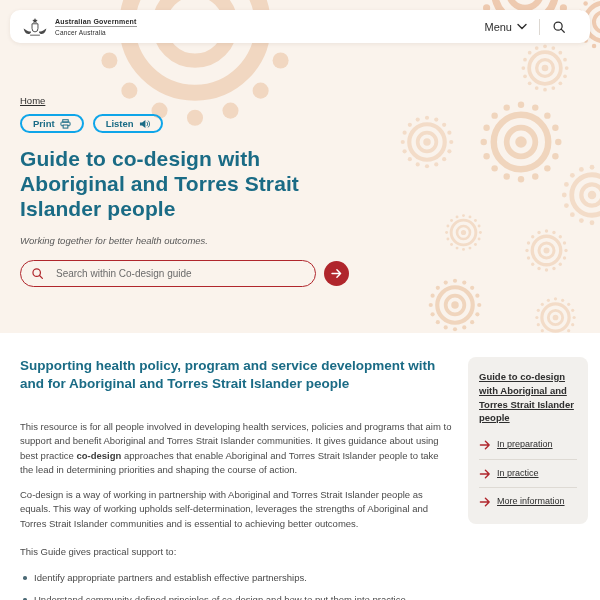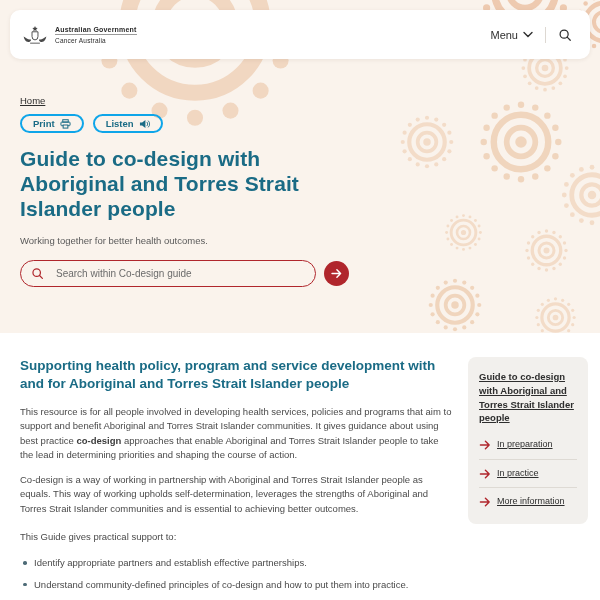--- a/index.html
+++ b/index.html
@@ -5,23 +5,23 @@
   * { margin:0; padding:0; box-sizing:border-box; }
   html,body { background:#fff; }
   body { font-family:"Liberation Sans", sans-serif; }
   .page { position:relative; width:600px; height:600px; overflow:hidden; background:#fff; }
 
   
   .hero { position:relative; width:600px; height:333px; background:#faf3ec; overflow:hidden; }
   .motif { position:absolute; z-index:0; pointer-events:none; }
 
   
-  .header-bar { position:absolute; z-index:5; left:10px; right:10px; top:10px; height:49px;
+  .header-bar { position:absolute; z-index:5; left:10px; right:10px; top:10px; height:33px;
     background:#fff; border-radius:10px; display:flex; align-items:center; justify-content:space-between;
-    padding:0 18px 0 12px; box-shadow:0 1px 4px rgba(60,40,20,.08);gap:28px; }
+    padding:0 24px 0 12px; box-shadow:0 1px 4px rgba(60,40,20,.08);gap:28px; }
   .logo-group { display:flex; align-items:center; gap:7px; }
   .crest { width:26px; height:21px; flex:0 0 auto; }
   .logo-text { display:flex; flex-direction:column; }
   .logo-line1 { font-size:7px; font-weight:bold; color:#2b2b2b; letter-spacing:.2px;
     border-bottom:1px solid #9a9a9a; padding-bottom:1.5px; }
   .logo-line2 { font-size:6.5px; color:#2b2b2b; padding-top:1.5px; letter-spacing:.2px; }
   .header-right { display:flex; align-items:center; height:100%; }
   .menu-btn { display:flex; align-items:center; gap:5px; font-size:11px; color:#2e2e2e; cursor:pointer;
     padding-right:12px; }
   .header-divider { width:1px; height:16px; background:#ddd8d2; }
@@ -33,36 +33,36 @@
 
   
   .action-row { position:absolute; z-index:2; left:20px; top:114px; display:flex; gap:9px; }
   .pill-btn { display:flex; align-items:center; gap:5px; height:19px; padding:0 11px;
     border:2px solid #0ea5e9; border-radius:10px; background:transparent;
     font-size:9.5px; font-weight:bold; color:#1a6b85; cursor:pointer; font-family:inherit; }
 
   
   .hero-title { position:absolute; z-index:2; left:20px; top:146px; width:300px;
     font-size:21px; line-height:1.2; font-weight:bold; color:#1a6b85; letter-spacing:.1px; }
-  .hero-subtitle { position:absolute; z-index:2; left:20px; top:235px; font-size:9.5px; color:#5a5a5a; }
+  .hero-subtitle { position:absolute; z-index:2; left:20px; top:235px; font-size:9.5px; color:#5a5a5a;font-style:italic; }
 
   
   .search-row { position:absolute; z-index:2; left:20px; top:260px; display:flex; align-items:center; gap:8px; }
   .search-pill { display:flex; align-items:center; width:296px; height:27px; background:transparent;
     border:1.3px solid #b0262c; border-radius:14px; padding:0 10px; }
   .search-pill input { border:none; outline:none; background:transparent; flex:1; font-size:10px;
     color:#3b3b3b; font-family:inherit; margin-left:12px; }
   .search-pill input::placeholder { color:#6b6b6b; }
   .search-submit { width:25px; height:25px; border-radius:50%; background:#b0262c; border:none;
     display:flex; align-items:center; justify-content:center; cursor:pointer; }
 
   
   .content { display:flex; padding:24px 12px 0 20px; gap:14px; background:#fff; }
   .main-col { width:434px; }
-  .content-heading { font-size:13.5px; line-height:1.3; font-weight:bold; color:#1a6b85; margin-bottom:13px; }
+  .content-heading { font-size:13.5px; line-height:1.3; font-weight:bold; color:#1a6b85; margin-bottom:28px; }
   .body-p { font-size:9.5px; line-height:1.5; color:#4a4a4a; margin-bottom:11px; }
   .body-p strong { color:#3c3c3c; }
   .p3 { margin-top:14px; margin-bottom:12px; }
   .bullet-list { list-style:none; }
   .bullet-list li { position:relative; font-size:9.5px; line-height:1.45; color:#4a4a4a;
     padding-left:14px; margin-bottom:8px; }
   .bullet-list li::before { content:""; position:absolute; left:3px; top:5px; width:3.5px; height:3.5px;
     border-radius:50%; background:#4d6b77; }
 
   

